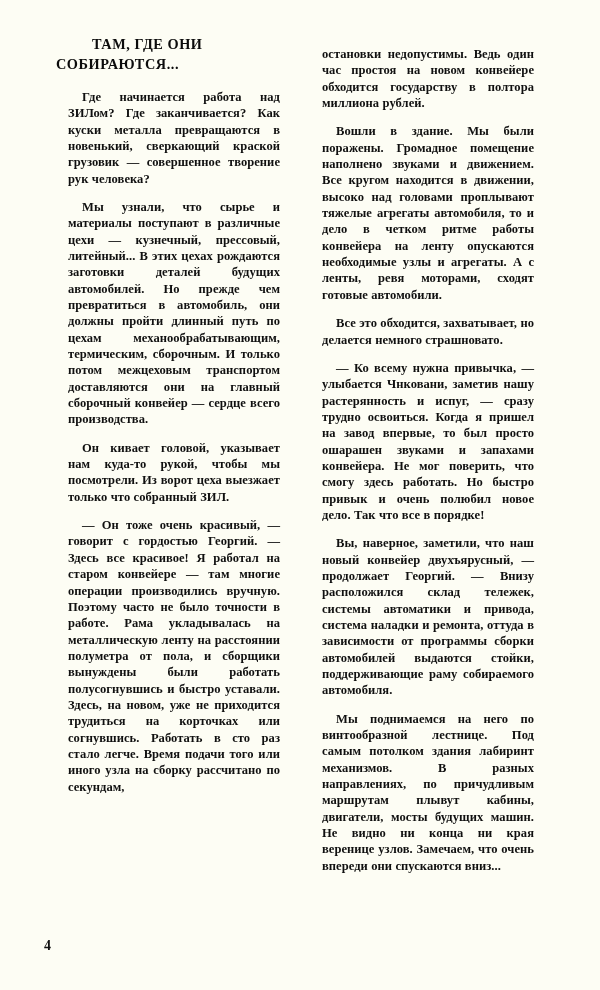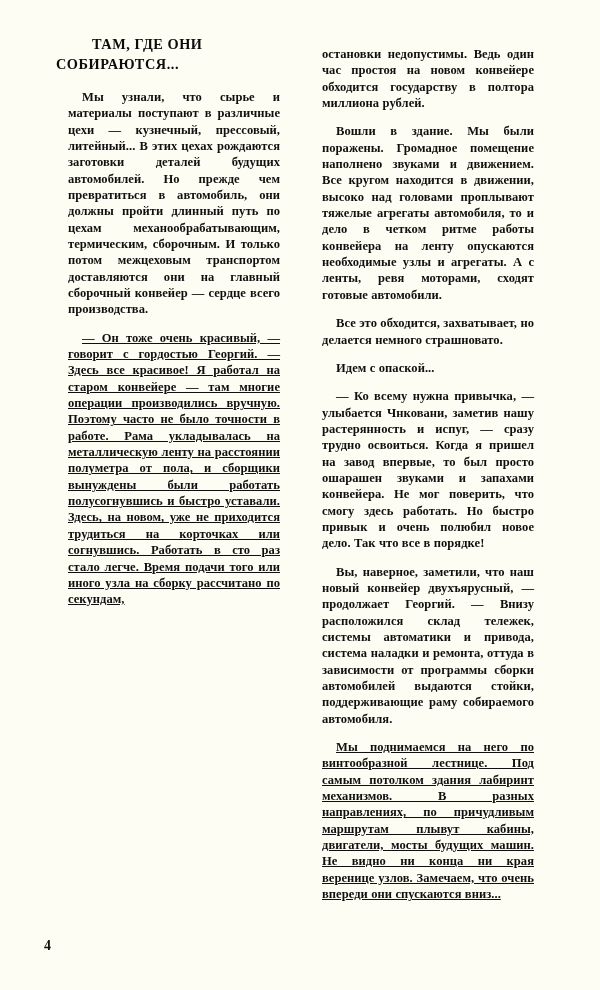--- a/index.html
+++ b/index.html
@@ -55,50 +55,50 @@
     letter-spacing: 0.04px;
     word-spacing: 0.2px;
     -webkit-hyphens: none;
     hyphens: none;
   }
   p.body.noindent {
     text-indent: 0;
   }
   p.body:last-child {
     margin-bottom: 0;
-    text-decoration: underline;
   }
   .pagenum {
     position: absolute;
     left: 44px;
     top: 938px;
     font-weight: bold;
     font-size: 14px;
     color: #101010;
     font-family: "Liberation Serif", "DejaVu Serif", serif;
   }
 </style>
 </head>
 <body>
 
 <div class="page">
 
   <div class="columns">
 
     <div class="col">
       <div class="headline">ТАМ, ГДЕ ОНИ СОБИРАЮТСЯ...</div>
+      <p class="body">Где начинается работа над ЗИЛом? Где заканчивается? Как куски металла превращаются в новенький, сверкающий краской грузовик — совершенное творение рук человека?</p>
       <p class="body">Мы узнали, что сырье и материалы поступают в различные цехи — кузнечный, прессовый, литейный... В этих цехах рождаются заготовки деталей будущих автомобилей. Но прежде чем превратиться в автомобиль, они должны пройти длинный путь по цехам механообрабатывающим, термическим, сборочным. И только потом межцеховым транспортом доставляются они на главный сборочный конвейер — сердце всего производства.</p>
+      <p class="body">Он кивает головой, указывает нам куда-то рукой, чтобы мы посмотрели. Из ворот цеха выезжает только что собранный ЗИЛ.</p>
       <p class="body">— Он тоже очень красивый, — говорит с гордостью Георгий. — Здесь все красивое! Я работал на старом конвейере — там многие операции производились вручную. Поэтому часто не было точности в работе. Рама укладывалась на металлическую ленту на расстоянии полуметра от пола, и сборщики вынуждены были работать полусогнувшись и быстро уставали. Здесь, на новом, уже не приходится трудиться на корточках или согнувшись. Работать в сто раз стало легче. Время подачи того или иного узла на сборку рассчитано по секундам,</p>
     </div>
 
     <div class="col">
       <p class="body noindent">остановки недопустимы. Ведь один час простоя на новом конвейере обходится государству в полтора миллиона рублей.</p>
       <p class="body">Вошли в здание. Мы были поражены. Громадное помещение наполнено звуками и движением. Все кругом находится в движении, высоко над головами проплывают тяжелые агрегаты автомобиля, то и дело в четком ритме работы конвейера на ленту опускаются необходимые узлы и агрегаты. А с ленты, ревя моторами, сходят готовые автомобили.</p>
       <p class="body">Все это обходится, захватывает, но делается немного страшновато.</p>
-      <p class="body">Идем с опаской...</p>
       <p class="body">— Ко всему нужна привычка, — улыбается Чнковани, заметив нашу растерянность и испуг, — сразу трудно освоиться. Когда я пришел на завод впервые, то был просто ошарашен звуками и запахами конвейера. Не мог поверить, что смогу здесь работать. Но быстро привык и очень полюбил новое дело. Так что все в порядке!</p>
       <p class="body">Вы, наверное, заметили, что наш новый конвейер двухъярусный, — продолжает Георгий. — Внизу расположился склад тележек, системы автоматики и привода, система наладки и ремонта, оттуда в зависимости от программы сборки автомобилей выдаются стойки, поддерживающие раму собираемого автомобиля.</p>
       <p class="body">Мы поднимаемся на него по винтообразной лестнице. Под самым потолком здания лабиринт механизмов. В разных направлениях, по причудливым маршрутам плывут кабины, двигатели, мосты будущих машин. Не видно ни конца ни края веренице узлов. Замечаем, что очень впереди они спускаются вниз...</p>
     </div>
 
   </div>
 
   <div class="pagenum">4</div>
 
 </div>

